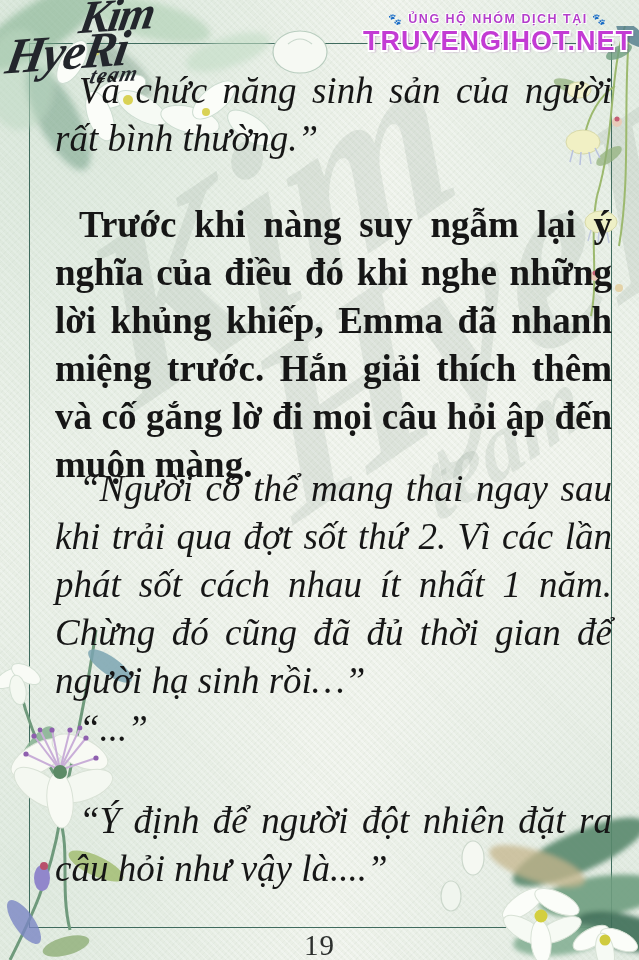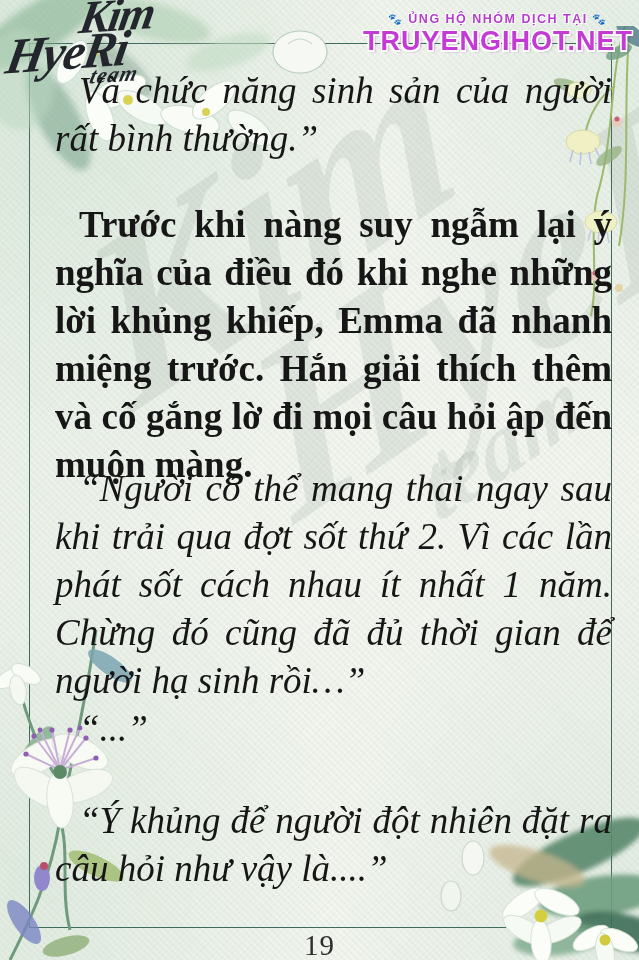--- a/index.html
+++ b/index.html
@@ -243,18 +243,18 @@
       <span class="paw">🐾</span>
     </div>
     <div class="c2">TRUYENGIHOT.NET</div>
   </div>
 
   <div class="content">
     <p class="p1 italic">Và chức năng sinh sản của người rất bình thường.”</p>
     <p class="p2">Trước khi nàng suy ngẫm lại ý nghĩa của điều đó khi nghe những lời khủng khiếp, Emma đã nhanh miệng trước. Hắn giải thích thêm và cố gắng lờ đi mọi câu hỏi ập đến muộn màng.</p>
     <p class="p3 italic">“Người có thể mang thai ngay sau khi trải qua đợt sốt thứ 2. Vì các lần phát sốt cách nhau ít nhất 1 năm. Chừng đó cũng đã đủ thời gian để người hạ sinh rồi…”</p>
     <p class="p4 italic">“...”</p>
-    <p class="p5 italic">“Ý khủng để người đột nhiên đặt ra câu hỏi như vậy là....”</p>
+    <p class="p5 italic">“Ý định để người đột nhiên đặt ra câu hỏi như vậy là....”</p>
   </div>
 
   <div class="page-number">19</div>
 
 </div>
 
 </body></html>

